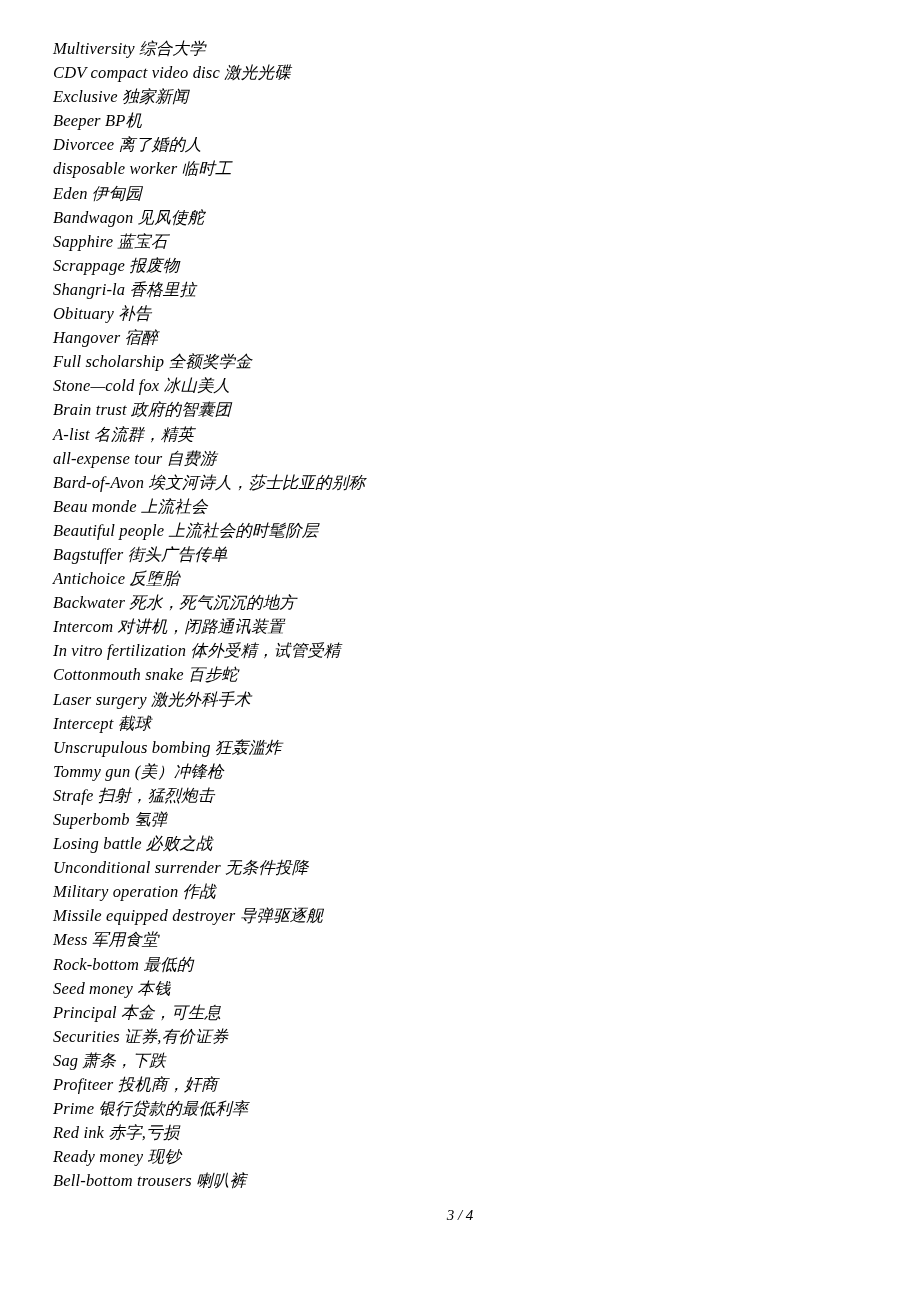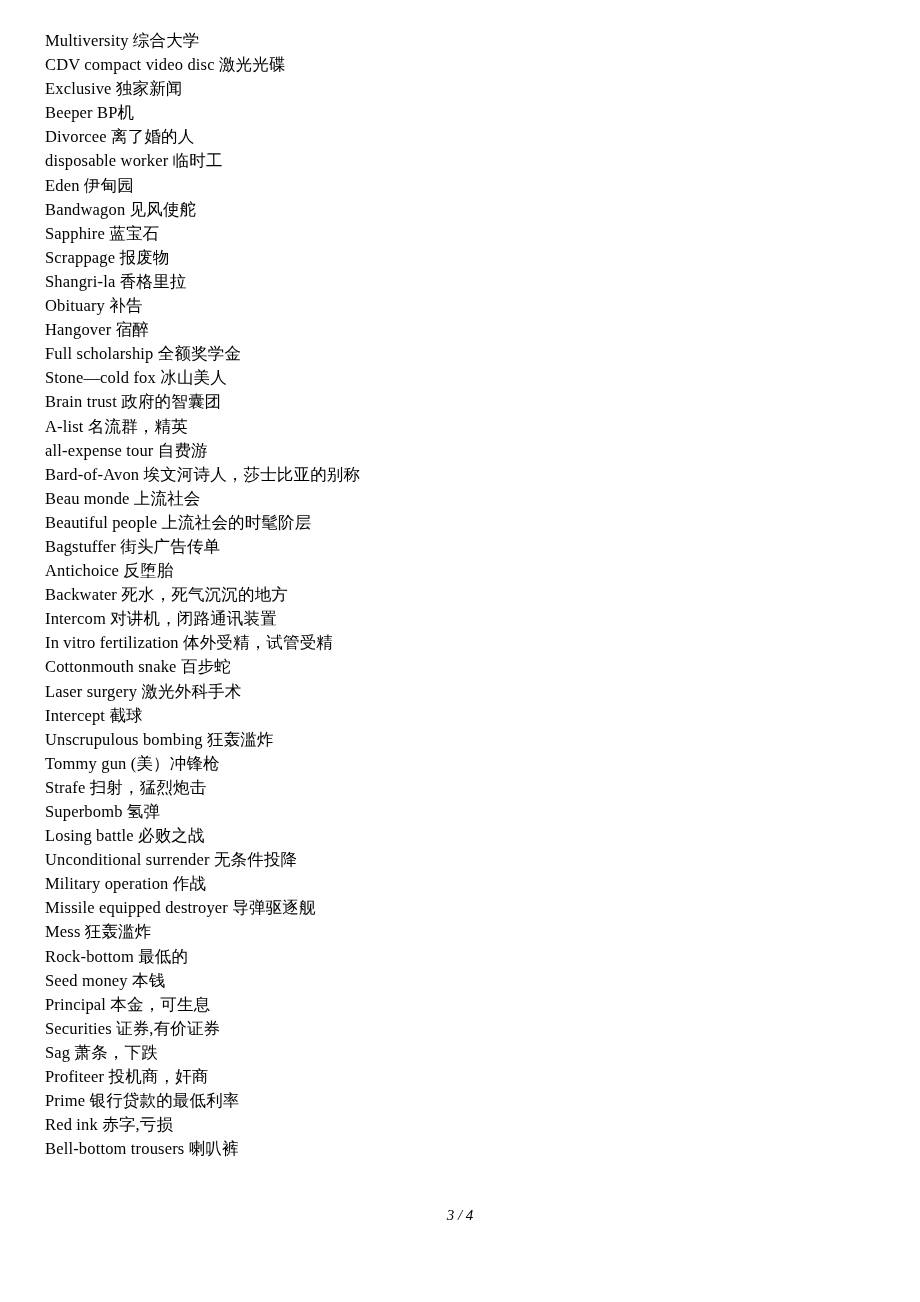--- a/index.html
+++ b/index.html
@@ -19,22 +19,23 @@
     position: absolute;
     left: 0;
     top: 0;
     width: 920px;
     height: 1302px;
     box-sizing: border-box;
     padding: 25px 40px 0 41px;
   }
   .glossary-list {
     list-style: none;
-    margin: 4px;
+    margin: 12px;
     padding: 0;
+    font-style: italic;
   }
   .glossary-entry {
     font-size: 16.5px;
     line-height: 24.1px;
     white-space: pre-wrap;
     letter-spacing: 0.01em;
   }
   .page-footer {
     position: absolute;
     left: 0;
@@ -81,26 +82,27 @@
       <li class="glossary-entry">Laser surgery 激光外科手术</li>
       <li class="glossary-entry">Intercept 截球</li>
       <li class="glossary-entry">Unscrupulous bombing 狂轰滥炸</li>
       <li class="glossary-entry">Tommy gun (美）冲锋枪</li>
       <li class="glossary-entry">Strafe 扫射，猛烈炮击</li>
       <li class="glossary-entry">Superbomb 氢弹</li>
       <li class="glossary-entry">Losing battle 必败之战</li>
       <li class="glossary-entry">Unconditional surrender 无条件投降</li>
       <li class="glossary-entry">Military operation 作战</li>
       <li class="glossary-entry">Missile equipped destroyer 导弹驱逐舰</li>
-      <li class="glossary-entry">Mess 狂轰滥炸</li>
+      <li class="glossary-entry">Mess 军用食堂</li>
       <li class="glossary-entry">Rock-bottom 最低的</li>
       <li class="glossary-entry">Seed money 本钱</li>
       <li class="glossary-entry">Principal 本金，可生息</li>
       <li class="glossary-entry">Securities 证券,有价证券</li>
       <li class="glossary-entry">Sag 萧条，下跌</li>
       <li class="glossary-entry">Profiteer 投机商，奸商</li>
       <li class="glossary-entry">Prime 银行贷款的最低利率</li>
       <li class="glossary-entry">Red ink 赤字,亏损</li>
+      <li class="glossary-entry">Ready money 现钞</li>
       <li class="glossary-entry">Bell-bottom trousers 喇叭裤</li>
     </ul>
 </div>
 
 <div class="page-footer">3 / 4</div>
 
 </body></html>

